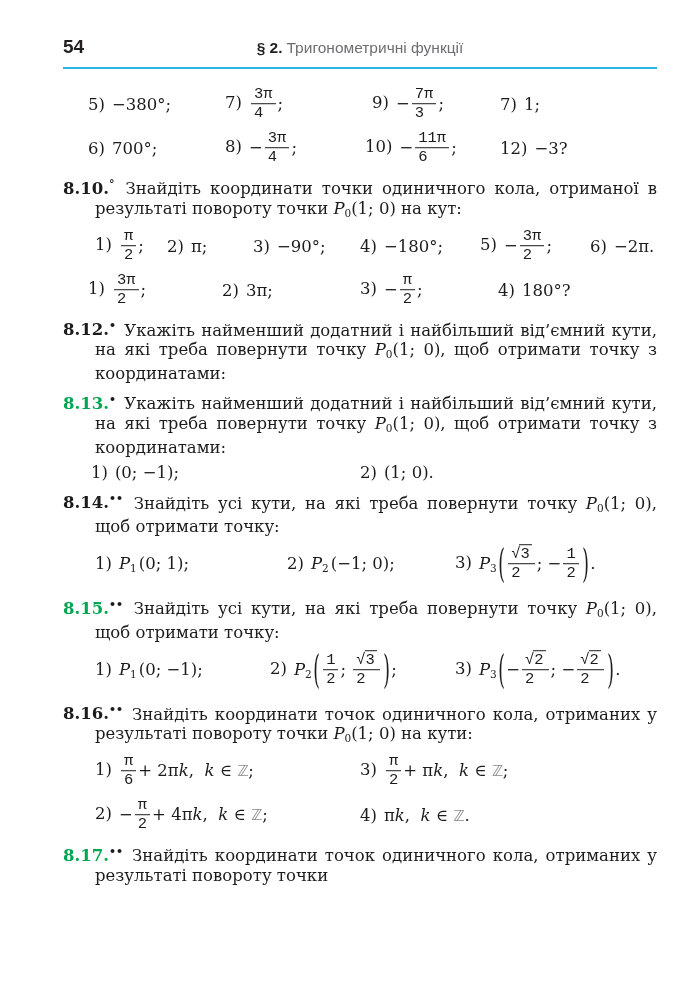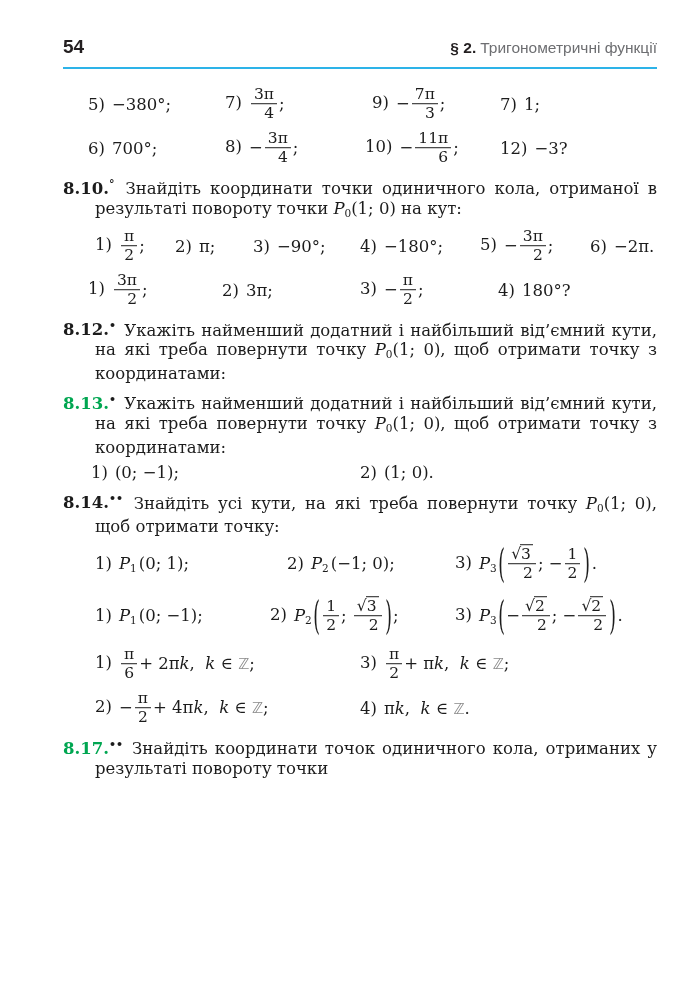--- a/index.html
+++ b/index.html
@@ -6,42 +6,42 @@
   .page{
     width:695px;height:995px;box-sizing:border-box;position:relative;
     background:#ffffff;color:#1c1c1c;overflow:hidden;
     padding:12px 38px 0 63px;
     font-family:"DejaVu Serif", serif;font-size:16.5px;margin-top:24px;
   }
   
   .header{position:relative;height:26px;}
   .pnum{position:absolute;left:0;top:0;font-family:"Liberation Sans",sans-serif;
         font-weight:bold;font-size:19px;color:#231f20;}
-  .htitle{position:absolute;left:0;right:0;top:3px;text-align:right;
+  .htitle{position:absolute;left:0;right:0;top:3px;text-align:center;
         font-family:"Liberation Sans",sans-serif;font-size:15.5px;color:#6d6e71;}
   .hsec{font-weight:bold;color:#231f20;margin-right:4px;}
   .rule{border-top:2.5px solid #2db3e8;margin-top:5px;}
   
   .ex{margin:5px 0 0;line-height:20px;text-align:justify;
       padding-left:32px;text-indent:-32px;}
   .eno{font-weight:bold;white-space:nowrap;margin-right:2px;}
   .g{color:#00a651;}
   .mk{font-size:11px;color:#1c1c1c;letter-spacing:0px;}
   .pv{font-style:italic;}
   .ps{font-size:10.5px;vertical-align:-3px;}
   
   .row{position:relative;margin-top:2px;}
   .h42{height:42px;}
   .h24{height:24px;}
   .h50{height:50px;}
   .it{position:absolute;top:50%;transform:translateY(-50%);white-space:nowrap;}
   .lb{margin-right:7px;}
   
-  .frac{display:inline-block;vertical-align:middle;text-align:right;
-        margin:0 2px;line-height:1.18;font-size:15.5px;}
+  .frac{display:inline-block;vertical-align:middle;text-align:left;
+        margin:0 2px;line-height:1.18;font-size:15.5px;font-family:Liberation Mono, monospace;}
   .frac .num{display:block;padding:0 3px;}
   .frac .den{display:block;border-top:1px solid #1c1c1c;padding:0 3px;}
   
   .sq{white-space:nowrap;}
   .sq .r{border-top:1.2px solid #1c1c1c;padding:0 2px 0 1px;margin-left:-1px;}
   
   .bp{display:inline-block;vertical-align:middle;transform:scaleY(2.05) scaleX(0.9);
       font-size:19px;line-height:1;padding:0 1px;color:#1c1c1c;}
   
   .z{font-family:"DejaVu Sans",sans-serif;color:#8a8a8a;font-size:15px;}
@@ -69,21 +69,21 @@
   <div class="row h42">
     <span class="it" style="left:25px"><span class="lb">6)</span><span>700°;</span></span>
     <span class="it" style="left:162px"><span class="lb">8)</span><span>−</span><span class="frac"><span class="num">3π</span><span class="den">4</span></span><span>;</span></span>
     <span class="it" style="left:302px"><span class="lb">10)</span><span>−</span><span class="frac"><span class="num">11π</span><span class="den">6</span></span><span>;</span></span>
     <span class="it" style="left:437px"><span class="lb">12)</span><span>−3?</span></span>
   </div>
 
   <p class="ex"><span class="eno"><span>8.10.</span><sup class="mk">°</sup></span> <span>Знайдіть координати точки одиничного кола, отриманої в результаті повороту точки </span><i class="pv">P</i><sub class="ps">0</sub><span>(1; 0) на кут:</span></p>
   <div class="row h42">
     <span class="it" style="left:32px"><span class="lb">1)</span><span class="frac"><span class="num">π</span><span class="den">2</span></span><span>;</span></span>
-    <span class="it" style="left:112px"><span class="lb">2)</span><span>π;</span></span>
+    <span class="it" style="left:104px"><span class="lb">2)</span><span>π;</span></span>
     <span class="it" style="left:190px"><span class="lb">3)</span><span>−90°;</span></span>
     <span class="it" style="left:297px"><span class="lb">4)</span><span>−180°;</span></span>
     <span class="it" style="left:417px"><span class="lb">5)</span><span>−</span><span class="frac"><span class="num">3π</span><span class="den">2</span></span><span>;</span></span>
     <span class="it" style="left:527px"><span class="lb">6)</span><span>−2π.</span></span>
   </div>
 
   <div class="row h42">
     <span class="it" style="left:25px"><span class="lb">1)</span><span class="frac"><span class="num">3π</span><span class="den">2</span></span><span>;</span></span>
     <span class="it" style="left:159px"><span class="lb">2)</span><span>3π;</span></span>
     <span class="it" style="left:297px"><span class="lb">3)</span><span>−</span><span class="frac"><span class="num">π</span><span class="den">2</span></span><span>;</span></span>
@@ -98,26 +98,28 @@
     <span class="it" style="left:297px"><span class="lb">2)</span><span>(1; 0).</span></span>
   </div>
 
   <p class="ex"><span class="eno"><span>8.14.</span><sup class="mk">••</sup></span> <span>Знайдіть усі кути, на які треба повернути точку </span><i class="pv">P</i><sub class="ps">0</sub><span>(1; 0), щоб отримати точку:</span></p>
   <div class="row h50">
     <span class="it" style="left:32px"><span class="lb">1)</span><i class="pv">P</i><sub class="ps">1</sub><span class="mspace">(0; 1);</span></span>
     <span class="it" style="left:224px"><span class="lb">2)</span><i class="pv">P</i><sub class="ps">2</sub><span class="mspace">(−1; 0);</span></span>
     <span class="it" style="left:392px"><span class="lb">3)</span><i class="pv">P</i><sub class="ps">3</sub><span class="bp">(</span><span class="frac"><span class="num"><span class="sq"><span>√</span><span class="r">3</span></span></span><span class="den">2</span></span><span>; −</span><span class="frac"><span class="num">1</span><span class="den">2</span></span><span class="bp">)</span><span>.</span></span>
   </div>
 
+  <p class="ex"><span class="eno g"><span>8.15.</span><sup class="mk">••</sup></span> <span>Знайдіть усі кути, на які треба повернути точку </span><i class="pv">P</i><sub class="ps">0</sub><span>(1; 0), щоб отримати точку:</span></p>
   <div class="row h50">
     <span class="it" style="left:32px"><span class="lb">1)</span><i class="pv">P</i><sub class="ps">1</sub><span class="mspace">(0; −1);</span></span>
     <span class="it" style="left:207px"><span class="lb">2)</span><i class="pv">P</i><sub class="ps">2</sub><span class="bp">(</span><span class="frac"><span class="num">1</span><span class="den">2</span></span><span>; </span><span class="frac"><span class="num"><span class="sq"><span>√</span><span class="r">3</span></span></span><span class="den">2</span></span><span class="bp">)</span><span>;</span></span>
     <span class="it" style="left:392px"><span class="lb">3)</span><i class="pv">P</i><sub class="ps">3</sub><span class="bp">(</span><span>−</span><span class="frac"><span class="num"><span class="sq"><span>√</span><span class="r">2</span></span></span><span class="den">2</span></span><span>; −</span><span class="frac"><span class="num"><span class="sq"><span>√</span><span class="r">2</span></span></span><span class="den">2</span></span><span class="bp">)</span><span>.</span></span>
   </div>
 
+  <p class="ex"><span class="eno"><span>8.16.</span><sup class="mk">••</sup></span> <span>Знайдіть координати точок одиничного кола, отриманих у результаті повороту точки </span><i class="pv">P</i><sub class="ps">0</sub><span>(1; 0) на кути:</span></p>
   <div class="row h42">
     <span class="it" style="left:32px"><span class="lb">1)</span><span></span><span class="frac"><span class="num">π</span><span class="den">6</span></span><span>+ 2π</span><i>k</i><span>,&nbsp;&nbsp;</span><i>k</i><span>&nbsp;∈&nbsp;</span><span class="z">ℤ</span><span>;</span></span>
     <span class="it" style="left:297px"><span class="lb">3)</span><span></span><span class="frac"><span class="num">π</span><span class="den">2</span></span><span>+ π</span><i>k</i><span>,&nbsp;&nbsp;</span><i>k</i><span>&nbsp;∈&nbsp;</span><span class="z">ℤ</span><span>;</span></span>
   </div>
   <div class="row h42">
     <span class="it" style="left:32px"><span class="lb">2)</span><span>−</span><span class="frac"><span class="num">π</span><span class="den">2</span></span><span>+ 4π</span><i>k</i><span>,&nbsp;&nbsp;</span><i>k</i><span>&nbsp;∈&nbsp;</span><span class="z">ℤ</span><span>;</span></span>
     <span class="it" style="left:297px"><span class="lb">4)</span><span>π</span><i>k</i><span>,&nbsp;&nbsp;</span><i>k</i><span>&nbsp;∈&nbsp;</span><span class="z">ℤ</span><span>.</span></span>
   </div>
 
   <p class="ex"><span class="eno g"><span>8.17.</span><sup class="mk">••</sup></span> <span>Знайдіть координати точок одиничного кола, отриманих у результаті повороту точки </span></p>

